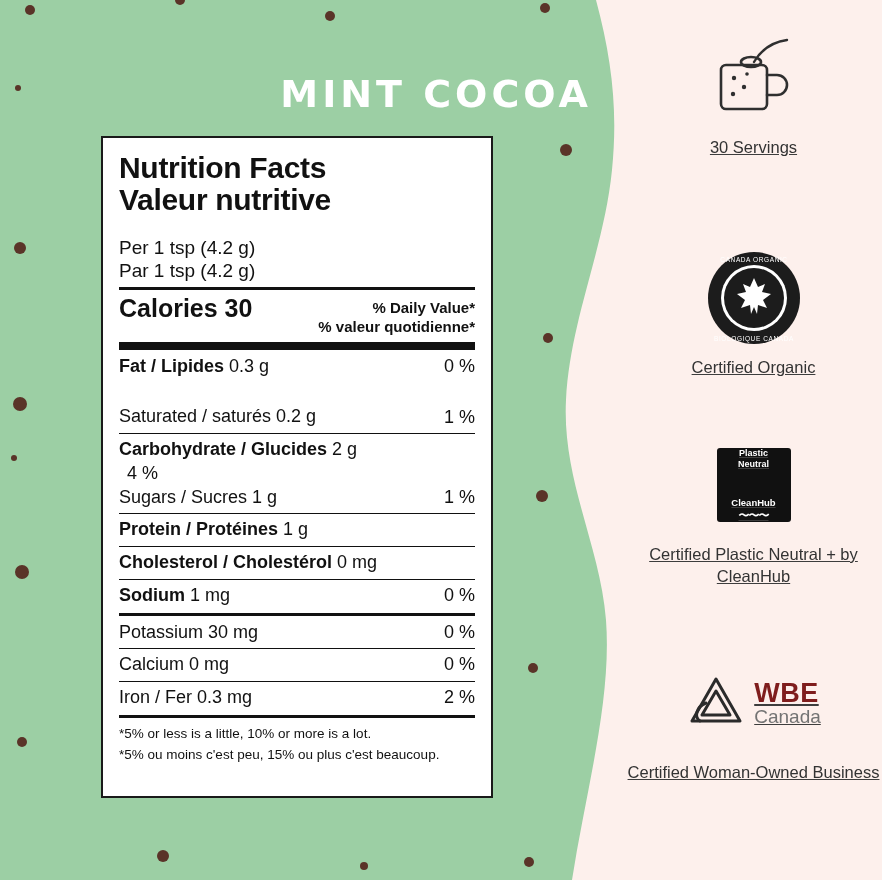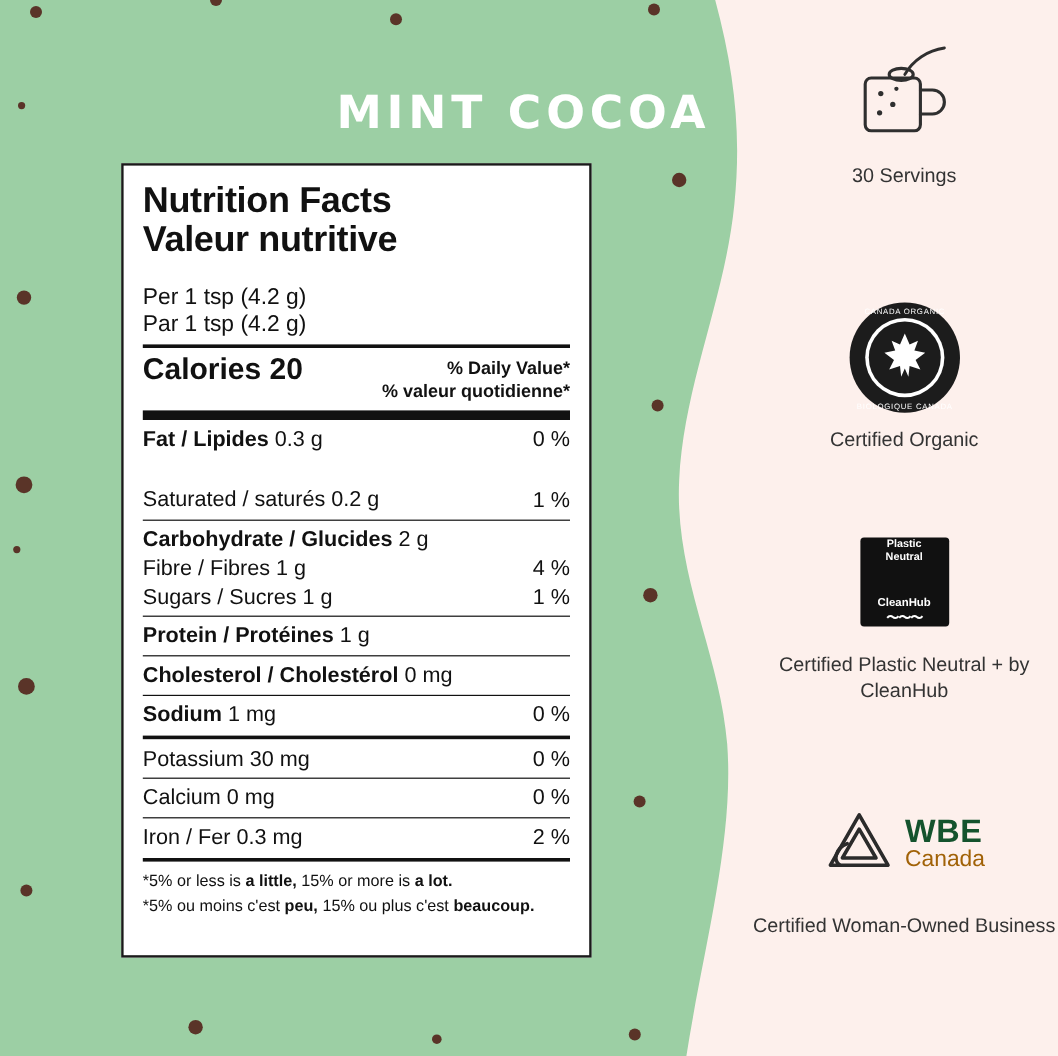--- a/index.html
+++ b/index.html
@@ -112,35 +112,36 @@
     top: 50%;
     transform: translateY(-50%);
     font-size: 18px;
   }
 
   .nf-foot {
     font-size: 13.5px;
     line-height: 1.45;
     margin-top: 6px;
   }
-  .nf-foot b { font-weight: bold; }
+  .nf-foot b { font-weight: normal; }
 
   
   #badges {
     position: absolute;
     left: 625px;
     top: 0;
     width: 257px;
     height: 880px;
   }
   .badge {
     position: absolute;
     width: 257px;
     text-align: center;
     color: #3d3d3d;
+    text-decoration: underline;
   }
   .badge-caption {
     font-size: 16.5px;
     line-height: 1.35;
     color: #333;
     margin-top: 10px;
     font-family: "Liberation Sans", sans-serif;
   }
   .badge-art {
     height: 96px;
@@ -171,22 +172,22 @@
   .plastic-box .ph-mid { font-size: 9.5px; margin-top: 15px; }
   .plastic-box .ph-wave { font-size: 11px; letter-spacing: -1px; margin-top: 1px;}
 
   .wbe-wrap {
     display: flex;
     align-items: center;
     justify-content: center;
     gap: 8px;
   }
   .wbe-text { text-align: left; line-height: 1.0; }
-  .wbe-text .wbe-1 { font-size: 27px; font-weight: bold; letter-spacing: 0.5px; color:#14532d;}
-  .wbe-text .wbe-2 { font-size: 19px; color:#a16207; }
+  .wbe-text .wbe-1 { font-size: 27px; font-weight: bold; letter-spacing: 0.5px; color:#7f1d1d;}
+  .wbe-text .wbe-2 { font-size: 19px; color:#737373; }
 </style>
 </head>
 <body>
 
 <div id="green-panel"></div>
 <div id="dot-layer">
     <div class="dot" style="left: 25px; top: 5px; width: 10px; height: 10px; background: rgb(90, 52, 40);"></div>
     <div class="dot" style="left: 175px; top: -5px; width: 10px; height: 10px; background: rgb(90, 52, 40);"></div>
     <div class="dot" style="left: 325px; top: 11px; width: 10px; height: 10px; background: rgb(90, 52, 40);"></div>
     <div class="dot" style="left: 540px; top: 3px; width: 10px; height: 10px; background: rgb(90, 52, 40);"></div>
@@ -210,21 +211,21 @@
 <div id="nutrition-panel">
   <div class="nf-title">Nutrition Facts</div>
   <div class="nf-title">Valeur nutritive</div>
 
   <div class="nf-serving">Per 1 tsp (4.2 g)</div>
   <div class="nf-serving" style="margin-top:0">Par 1 tsp (4.2 g)</div>
 
   <div class="rule-med"></div>
 
   <div class="cal-row">
-    <div class="cal-left">Calories 20</div>
+    <div class="cal-left">Calories 30</div>
     <div class="cal-right">
       <div>% Daily Value*</div>
       <div>% valeur quotidienne*</div>
     </div>
   </div>
 
   <div class="rule-thick"></div>
 
   <div class="nf-line">
     <div class="lbl"><b>Fat / Lipides</b><span> 0.3 g</span></div>
@@ -238,21 +239,20 @@
     <div class="pair-val">1 %</div>
   </div>
 
   <div class="rule-thin"></div>
 
   <div class="nf-line">
     <div class="lbl"><b>Carbohydrate / Glucides</b><span> 2 g</span></div>
     <div class="val"></div>
   </div>
   <div class="nf-line">
-    <div class="lbl"><span>Fibre / Fibres 1 g</span></div>
     <div class="val">4 %</div>
   </div>
   <div class="nf-line">
     <div class="lbl"><span>Sugars / Sucres 1 g</span></div>
     <div class="val">1 %</div>
   </div>
 
   <div class="rule-thin"></div>
 
   <div class="nf-line">
@@ -287,21 +287,21 @@
   </div>
   <div class="rule-thin"></div>
   <div class="nf-line">
     <div class="lbl"><span>Iron / Fer 0.3 mg</span></div>
     <div class="val">2 %</div>
   </div>
 
   <div class="rule-med"></div>
 
   <div class="nf-foot">
-    <span>*5% or less is </span><b>a little,</b><span> 15% or more is </span><b>a lot.</b>
+    <span>*5% or less is </span><b>a little,</b><span> 10% or more is </span><b>a lot.</b>
   </div>
   <div class="nf-foot" style="margin-top:2px">
     <span>*5% ou moins c'est </span><b>peu,</b><span> 15% ou plus c'est </span><b>beaucoup.</b>
   </div>
 </div>
 
 <div id="badges">
 
   <div class="badge" id="badge-servings">
     <div class="badge-art">

